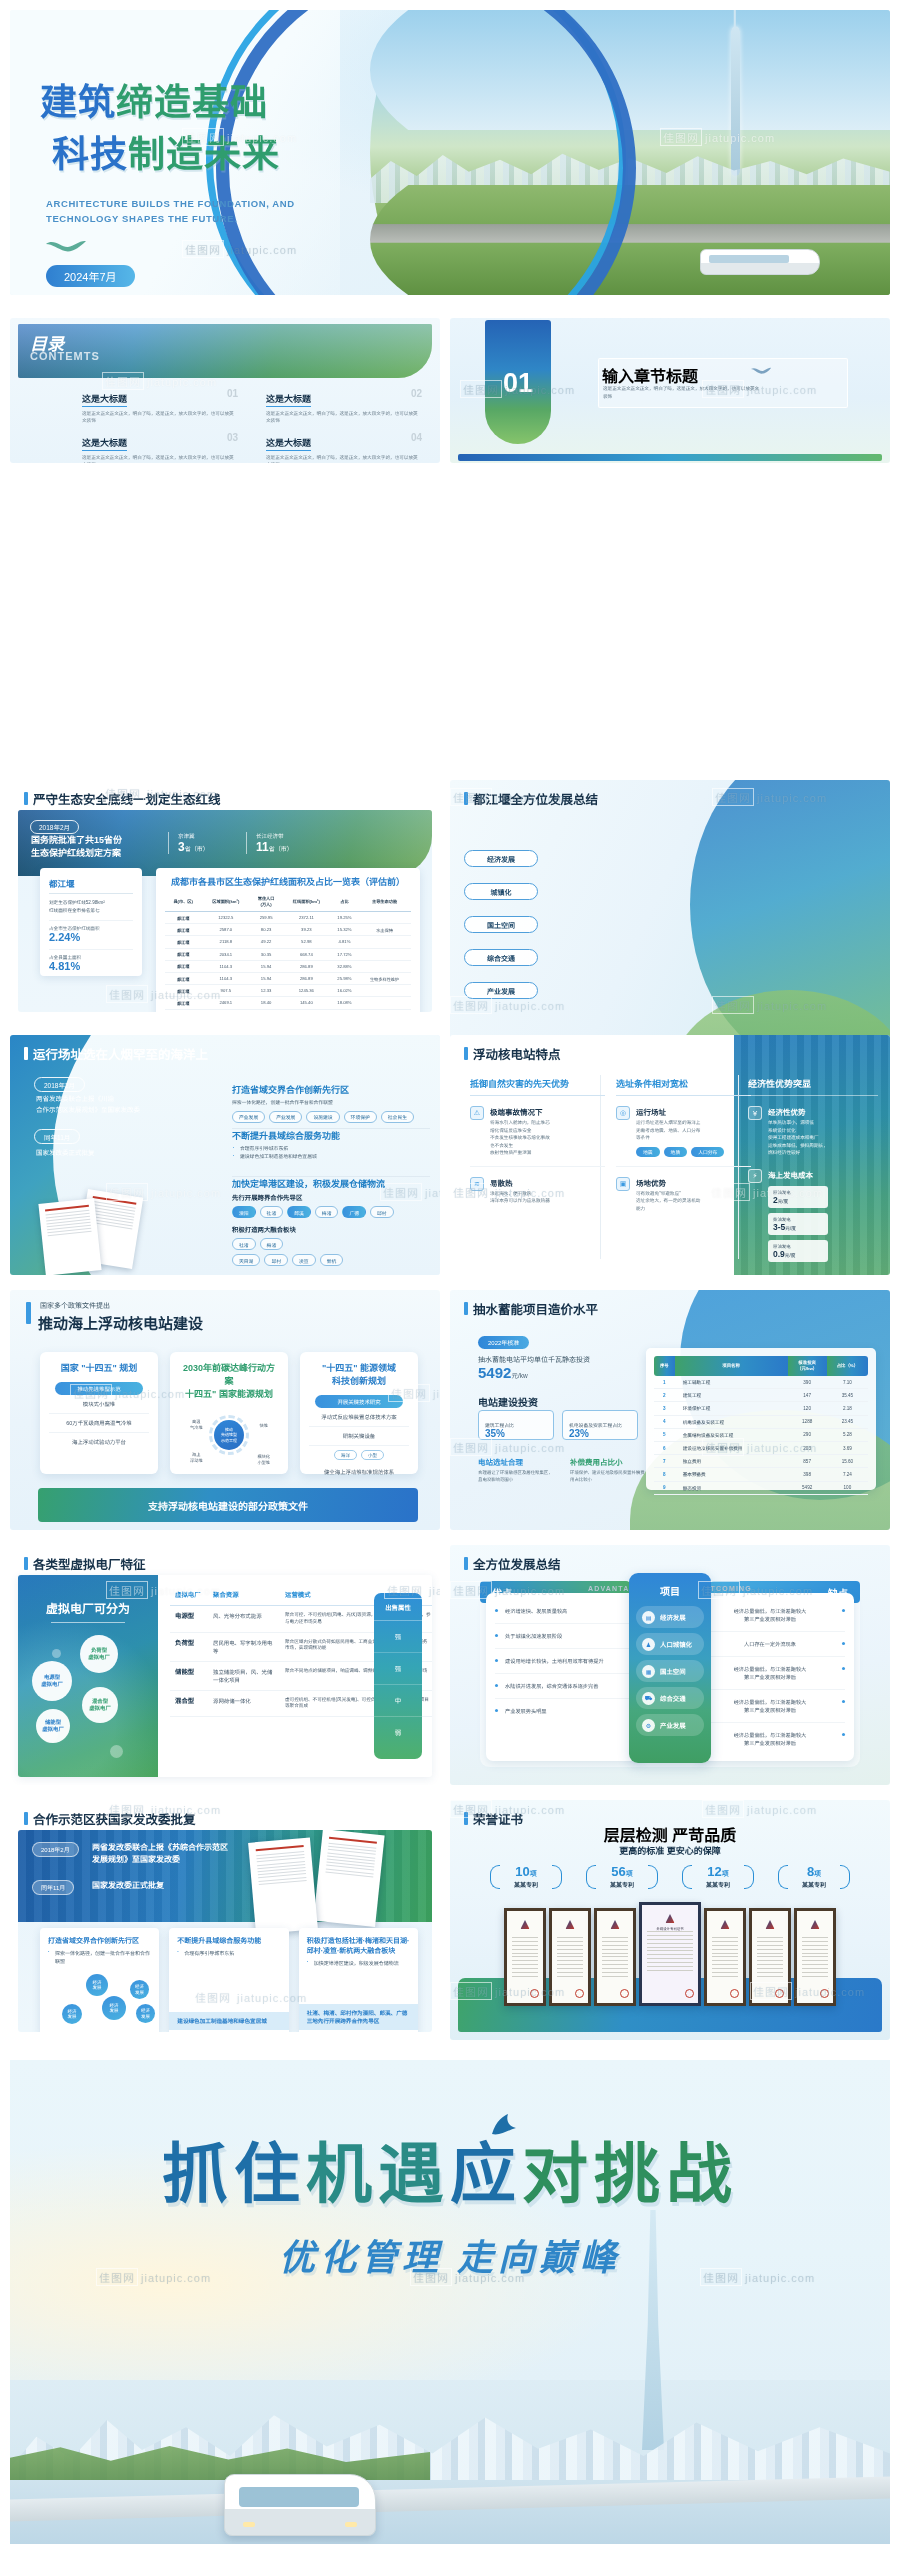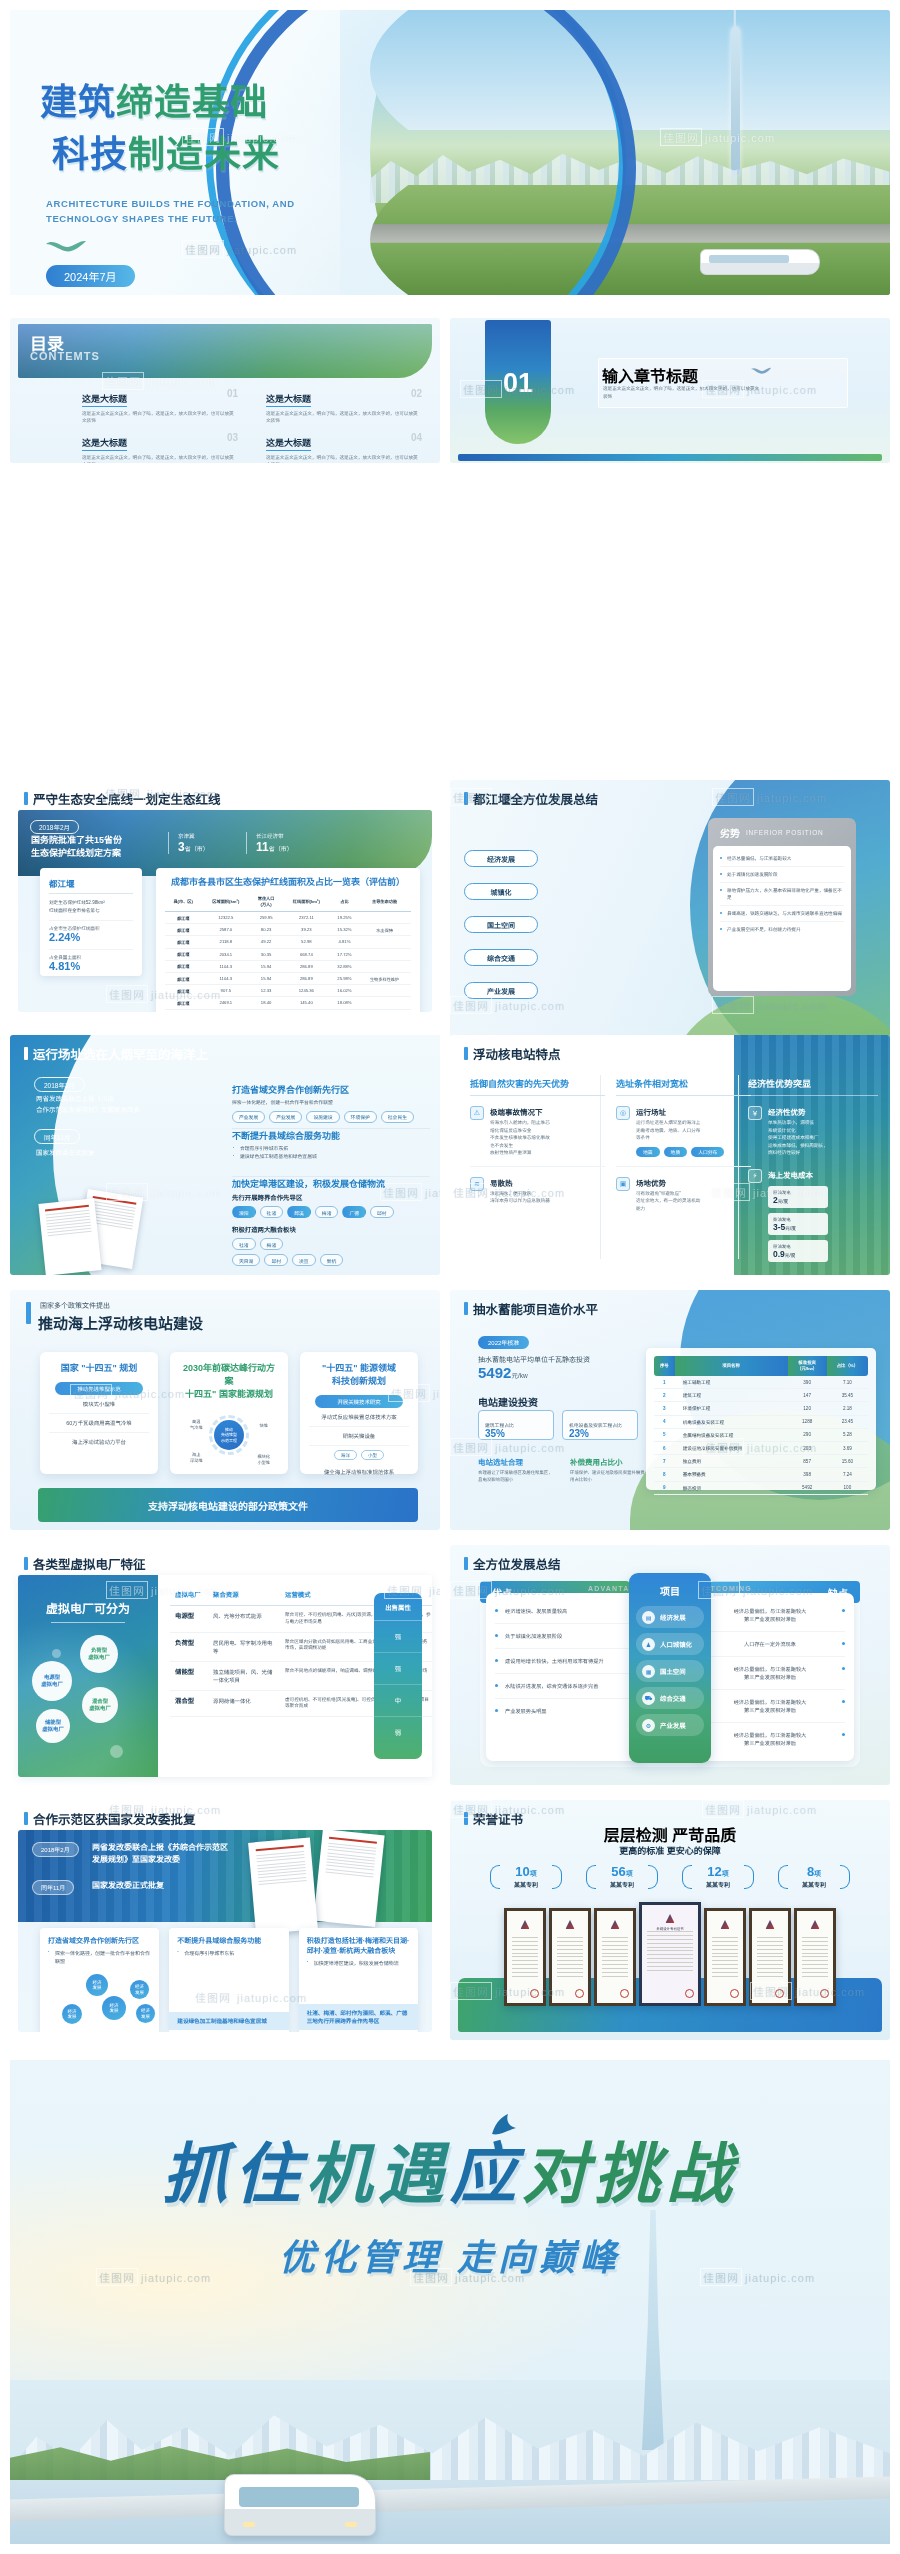--- a/index.html
+++ b/index.html
@@ -69,21 +69,21 @@
      display:flex; align-items:center; gap:5px; white-space:nowrap;}
   .tbar{width:4px;height:13px;background:#3b9ae1;border-radius:1px;display:inline-block;}
 
   
   #toc{left:10px; top:318px; width:430px; height:145px;
      background:linear-gradient(180deg,#f2f9fd,#e9f4fb);}
   #toc .band{position:absolute;left:8px;top:6px;width:414px;height:54px;border-radius:2px 2px 34px 2px;
      background:linear-gradient(100deg,#2b62b8 0%,#2f86c6 28%,#4fa56f 62%,#7ec26a 100%);overflow:hidden;}
   #toc .band:after{content:"";position:absolute;inset:0;
      background:linear-gradient(180deg,rgba(160,200,230,.55),rgba(90,150,90,.35));}
-  #toc .mulu{position:absolute;left:20px;top:12px;color:#fff;font-size:17px;font-weight:bold;z-index:3;}
+  #toc .mulu{position:absolute;left:20px;top:12px;color:#fff;font-size:17px;font-weight:bold;z-index:3;font-style:italic;}
   #toc .cont{position:absolute;left:20px;top:32px;color:rgba(255,255,255,.75);font-size:11px;font-weight:bold;letter-spacing:1px;z-index:3;}
   #toc .items{position:absolute;left:72px;top:70px;right:18px;display:grid;grid-template-columns:1fr 1fr;gap:8px 28px;}
   #toc .it h4{font-size:9px;color:#17324a;display:inline-block;border-bottom:1.2px solid #3b9ae1;padding-bottom:1px;}
   #toc .it .no{float:right;color:#c6d2da;font-size:10px;font-weight:bold;}
   #toc .it p{font-size:4.6px;color:#6a7d8b;line-height:7px;margin-top:3px;}
 
   
   #sec01{left:450px; top:318px; width:440px; height:145px;
      background:linear-gradient(180deg,#eaf5fc 0%,#e3f1fa 55%,#e9f5ef 100%);}
   #sec01 .pill{position:absolute;left:35px;top:2px;width:66px;height:124px;border-radius:3px 3px 33px 33px;
@@ -382,21 +382,21 @@
   #final .green{position:absolute;left:0;bottom:46px;width:420px;height:62px;
      background:linear-gradient(180deg,rgba(120,170,95,.85),rgba(80,135,70,.9));
      clip-path: polygon(0 35%,12% 18%,24% 40%,38% 16%,52% 38%,66% 20%,80% 42%,100% 26%,100% 100%,0 100%);}
   #final .train{position:absolute;left:214px;bottom:8px;width:152px;height:62px;border-radius:10px 26px 8px 8px;
      background:linear-gradient(180deg,#ffffff 0 56%, #dde5e9 56% 100%);border:1px solid #cfd8dc;box-shadow:0 4px 10px rgba(0,40,80,.18);}
   #final .train .win{position:absolute;left:14px;top:12px;right:16px;height:20px;background:#9cc2d6;border-radius:4px;}
   #final .train .lamp{position:absolute;left:18px;bottom:8px;width:12px;height:5px;background:#ffe9a8;border-radius:2px;}
   #final .train .lamp2{position:absolute;right:18px;bottom:8px;width:12px;height:5px;background:#ffe9a8;border-radius:2px;}
   #final h2{position:absolute;left:0;right:0;top:60px;text-align:center;font-size:66px;font-weight:bold;
      font-family:"Liberation Serif","DejaVu Serif",serif;letter-spacing:6px;
-     text-shadow:2px 4px 0 rgba(160,195,215,.35); font-style:italic;}
+     text-shadow:2px 4px 0 rgba(160,195,215,.35); }
   #final h3{position:absolute;left:0;right:0;top:168px;text-align:center;font-size:36px;font-weight:bold;
      font-family:"Liberation Serif","DejaVu Serif",serif;color:#2f86c8;letter-spacing:5px;
      text-shadow:2px 3px 0 rgba(160,195,215,.3); font-style:italic;}
   .gc-b{color:#1e6fa8;} .gc-g{color:#2f8f5e;} .gc-t{color:#2a8b86;}
 </style>
 </head>
 <body>
 
 <div class="page">
 
@@ -599,33 +599,20 @@
         <i class="tbar"></i>
         <span>都江堰全方位发展总结</span>
       </div>
     <div class="tags" id="djyTags">
         <div class="tag">经济发展</div>
         <div class="tag">城镇化</div>
         <div class="tag">国土空间</div>
         <div class="tag">综合交通</div>
         <div class="tag">产业发展</div>
       </div>
-    <div class="col colB">
-      <div class="colHead">
-        <b>劣势</b>
-        <i>INFERIOR POSITION</i>
-      </div>
-      <div class="colBody" id="djyInf">
-          <div class="li">经济总量偏低，与江浙差距较大</div>
-          <div class="li">处于城镇化加速发展阶段</div>
-          <div class="li">耕地保护压力大，永久基本农田非耕地化严重，储备区不足</div>
-          <div class="li">县域高速、铁路交通缺乏，与大城市交通联系直达性偏弱</div>
-          <div class="li">产业发展空间不足，科创能力待提升</div>
-        </div>
-    </div>
     <div class="wm" style="left:0px;top:8px;color:rgba(150,180,200,.4)"><b>佳图网</b><span>jiatupic.com</span></div>
     <div class="wm" style="left:262px;top:8px;color:rgba(150,180,200,.4)"><b>佳图网</b><span>jiatupic.com</span></div>
     <div class="wm" style="left:0px;y:0;top:216px;color:rgba(150,180,200,.35)"><b>佳图网</b><span>jiatupic.com</span></div>
     <div class="wm" style="left:262px;top:216px;color:rgba(150,180,200,.35)"><b>佳图网</b><span>jiatupic.com</span></div>
   </div>
 
   <div class="slide s" id="cy">
     <div class="white"></div>
     <div class="sTitle">
         <i class="tbar" style="background:#fff"></i>

